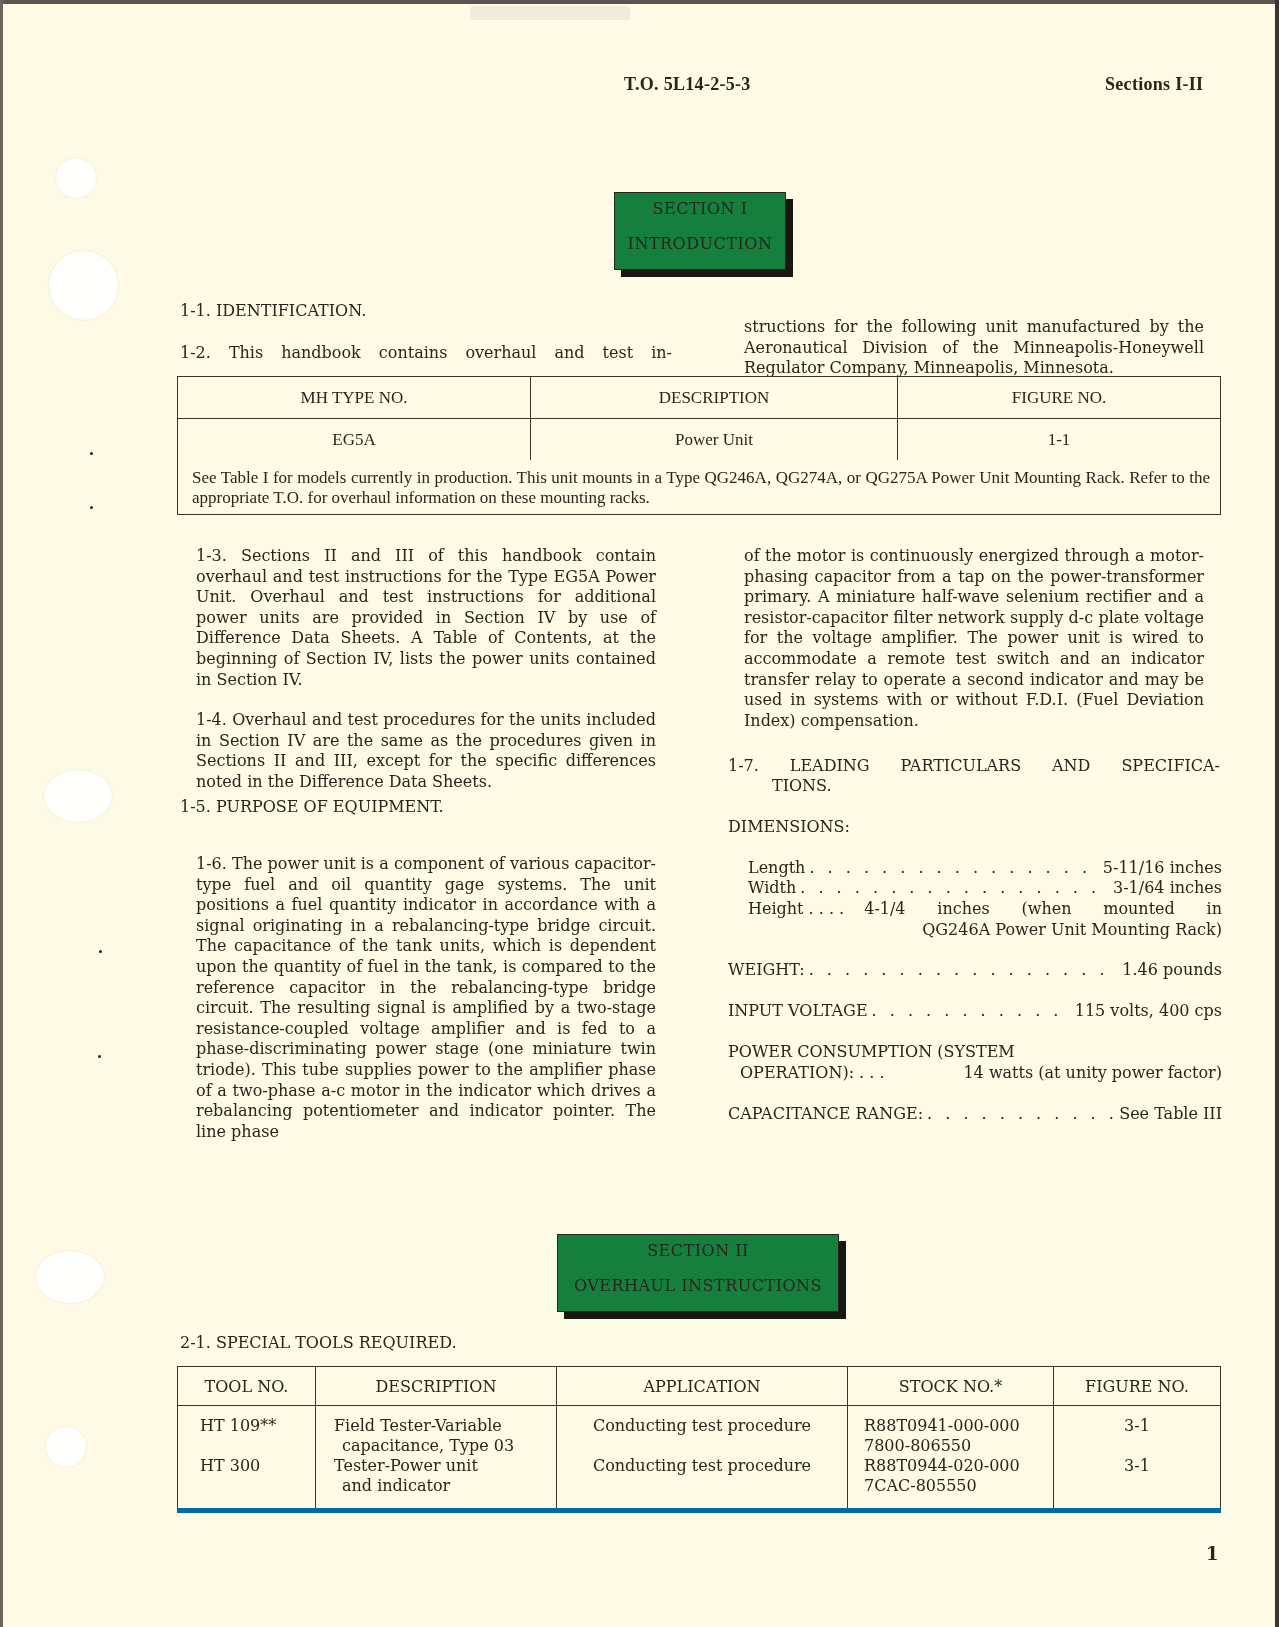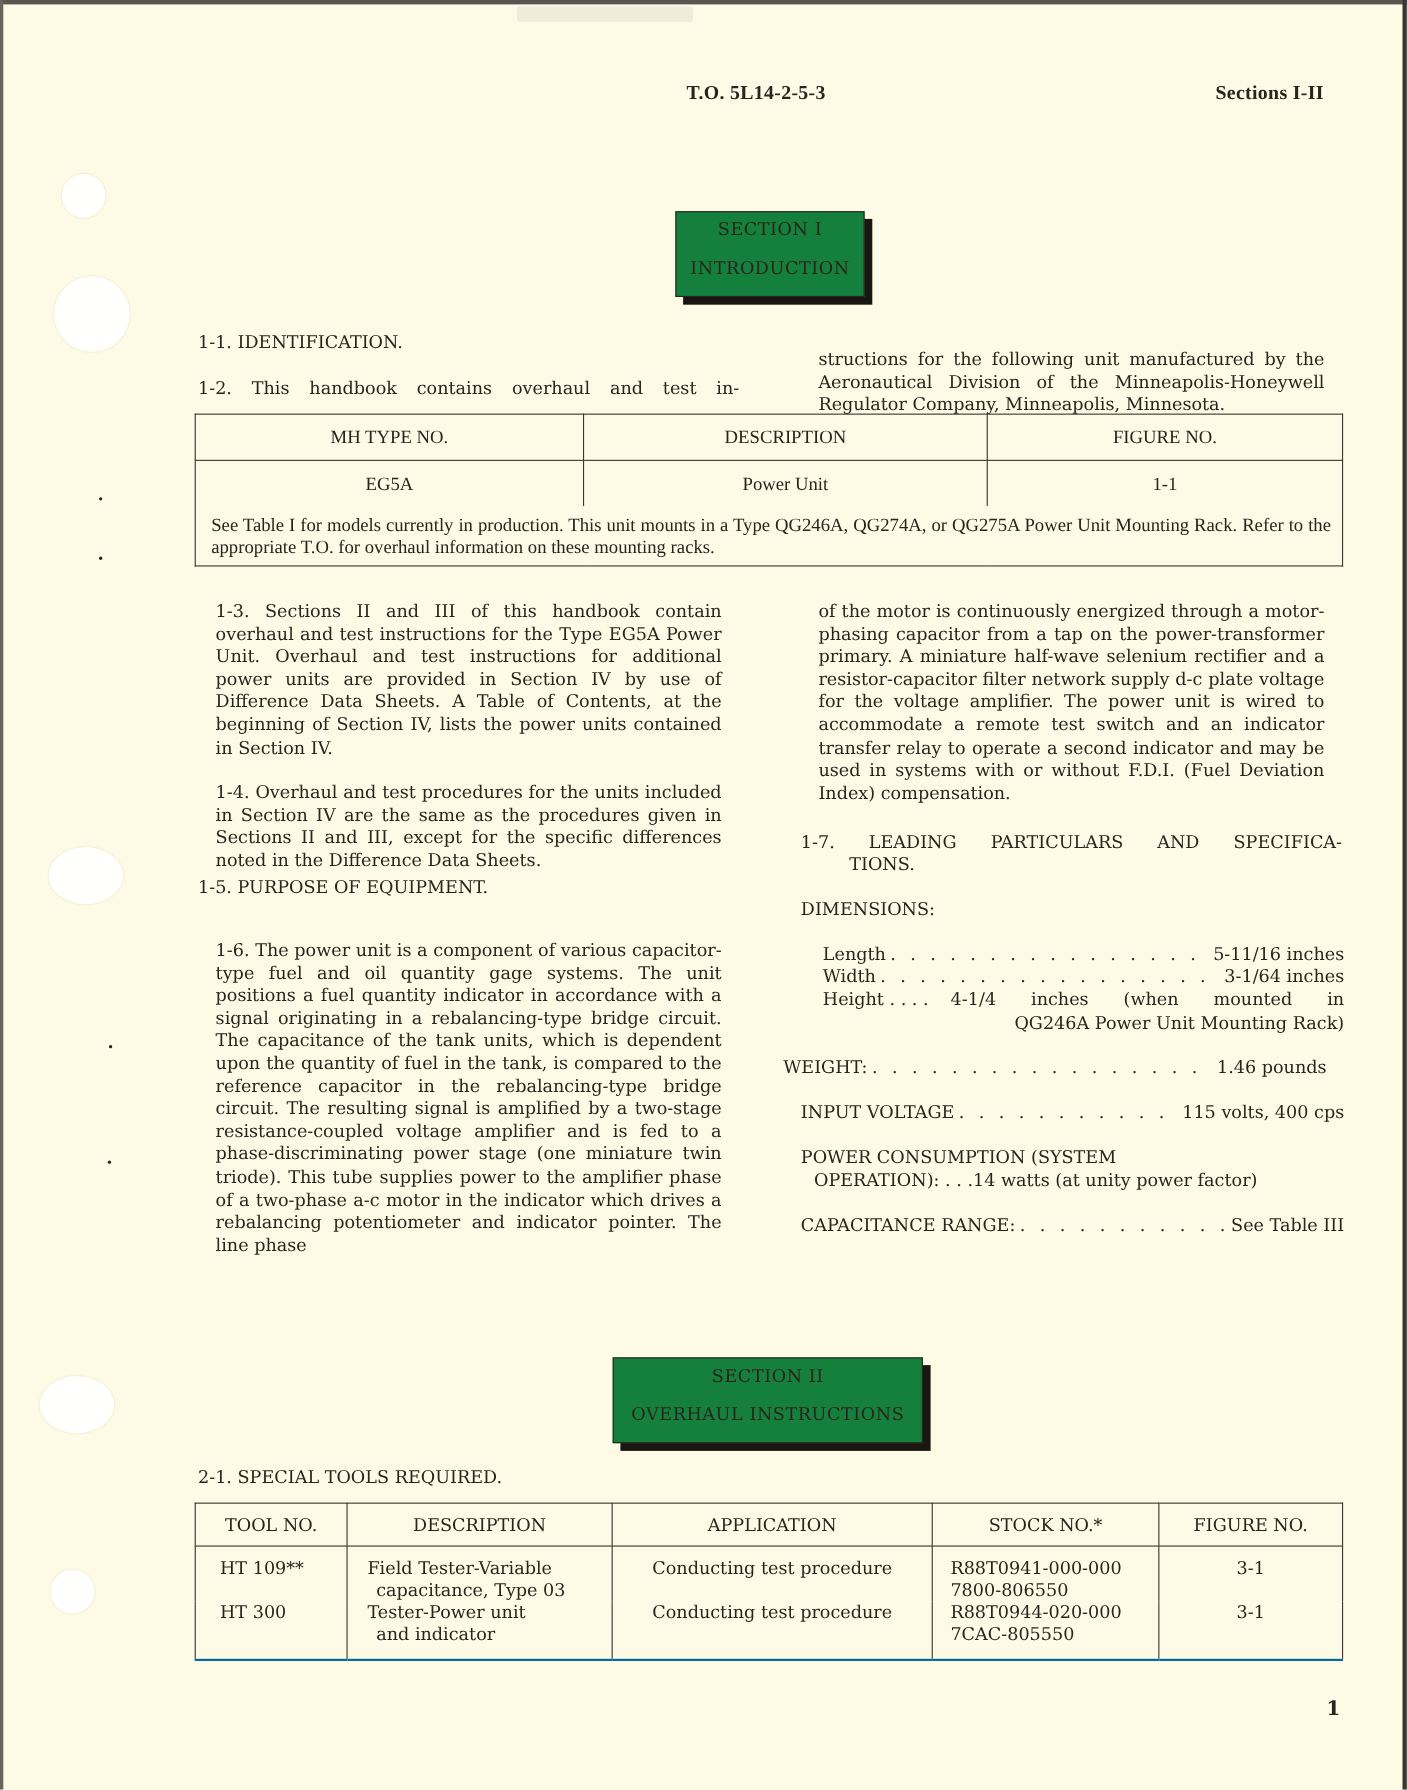--- a/index.html
+++ b/index.html
@@ -34,26 +34,26 @@
   table.t1 { position:absolute; left:177px; top:376px; width:1044px; border-collapse:collapse; font-family:"Liberation Serif", serif; font-size:17px; }
   table.t1 td, table.t1 th { border:1px solid #3a342c; font-weight:normal; text-align:center; }
   table.t1 th { height:39px; }
   table.t1 td { height:39px; }
   table.t1 td.note { text-align:justify; padding:8px 10px 6px 14px; line-height:20px; height:auto; border-top:none; }
   table.t1 tr.row td { border-bottom:none; }
 
   table.t2 { position:absolute; left:177px; top:1366px; width:1044px; border-collapse:collapse; font-size:16px; }
   table.t2 th { border:1px solid #3a342c; font-weight:normal; height:36px; }
   table.t2 td { border-left:1px solid #3a342c; border-right:1px solid #3a342c; vertical-align:top; line-height:20px; padding:0 4px; }
-  table.t2 tr.last td { border-bottom:2px solid #0369a1; padding-bottom:12px; }
+  table.t2 tr.last td { border-bottom:5px solid #0369a1; padding-bottom:12px; }
   .c { text-align:center; }
   .l { text-align:left; }
 
   .spec { position:absolute; left:748px; width:474px; font-size:16px; }
-  .spec .row { display:flex; height:20.6px; }
+  .spec .row { display:flex; justify-content:space-between; height:20.6px; }
   .spec .dots { flex:1; overflow:hidden; white-space:nowrap; letter-spacing:4px; margin:0 4px; }
   .pgnum { position:absolute; left:1206px; top:1543px; font-size:18px; font-weight:bold; }
 </style>
 </head>
 <body>
 
 <div class="page-edge-top"></div>
 <div class="page-edge-left"></div>
 <div class="page-edge-right"></div>
 <div class="smudge"></div>
@@ -137,21 +137,21 @@
 <div class="spec" style="top:899px;">
   <div class="row">
       <span>Height . . . .</span>
       <span style="margin-left:20px;flex:1;text-align:justify;text-align-last:justify;">4-1/4 inches (when mounted in</span>
     </div>
   <div class="row" style="justify-content:flex-end;">
       <span>QG246A Power Unit Mounting Rack)</span>
     </div>
 </div>
 
-<div class="spec" style="top:960px;left:712px;width:494px;">
+<div class="spec" style="top:960px;left:728px;width:494px;">
   <div class="row">
       <span>WEIGHT:</span>
       <span class="dots">. . . . . . . . . . . . . . . . . . . . . . . . .</span>
       <span>1.46 pounds</span>
     </div>
 </div>
 <div class="spec" style="top:1001px;left:728px;width:494px;">
   <div class="row">
       <span>INPUT VOLTAGE</span>
       <span class="dots">. . . . . . . . . . . . . . . . . . . . . . . . .</span>

